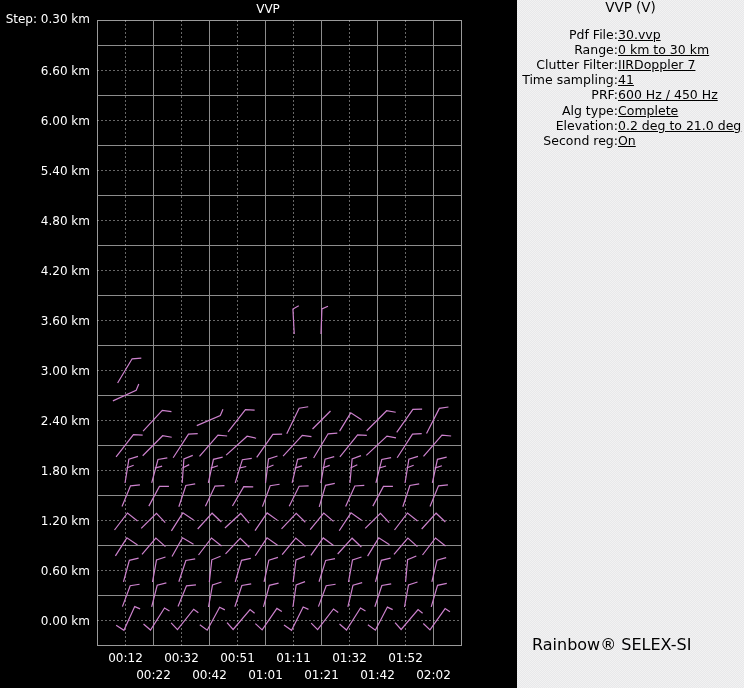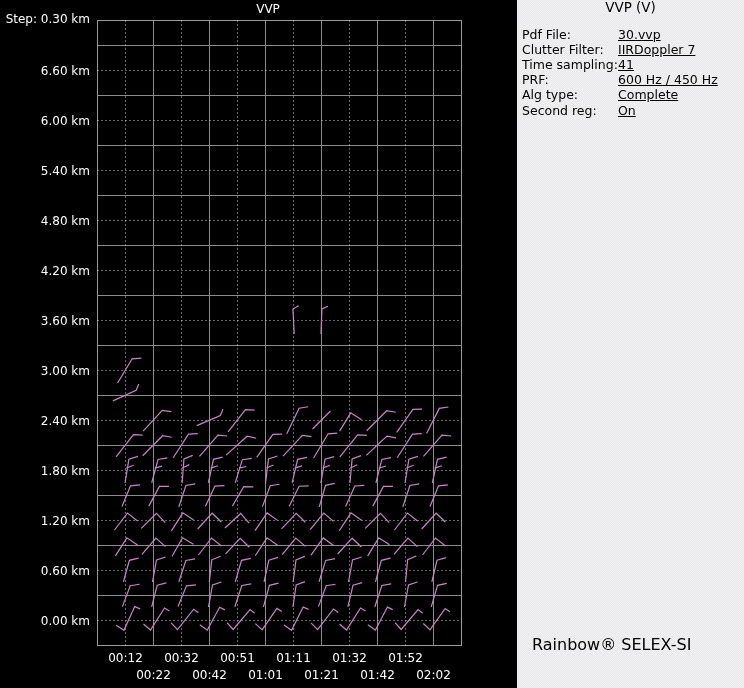--- a/index.html
+++ b/index.html
@@ -13,21 +13,21 @@
     position:absolute;left:517px;top:0;width:227px;height:688px;
     color:#000;
     background-color:#ededed;
     background-image:conic-gradient(#f2f2f2 25%, #e8e8ea 0 50%, #f2f2f2 0 75%, #e8e8ea 0);
     background-size:2px 2px;
   }
   .panel-header{text-align:center;font-size:13.5px;line-height:14.5px;}
   .panel-site{margin-top:5px;}
   .info-rows{margin:12px 0 0 5px;font-size:12.5px;line-height:15.2px;}
   .info-row{display:flex;white-space:nowrap;}
-  .info-label{width:96px;flex:0 0 96px;}
+  .info-label{width:96px;flex:0 0 96px;text-align:right;}
   .info-value{flex:1;text-decoration:underline;}
   .brand{position:absolute;left:15px;top:635px;font-size:16px;}
   text{font-family:"DejaVu Sans","Liberation Sans",sans-serif;}
 </style>
 </head>
 <body>
 
 <div class="plot-wrap">
   <svg id="plot-svg" width="517" height="688" viewBox="0 0 517 688">
     <text id="step-label" x="90" y="23" text-anchor="end" font-size="12" fill="#ffffff">Step: 0.30 km</text>
@@ -444,34 +444,42 @@
 <div class="panel">
   <div class="panel-header">
     <div>VVP (V)</div>
   </div>
   <div class="info-rows" id="info-rows">
       <div class="info-row">
         <span class="info-label">Pdf File:</span>
         <span class="info-value">30.vvp</span>
       </div>
       <div class="info-row">
+        <span class="info-label">Range:</span>
+        <span class="info-value">0 km to 30 km</span>
+      </div>
+      <div class="info-row">
         <span class="info-label">Clutter Filter:</span>
         <span class="info-value">IIRDoppler 7</span>
       </div>
       <div class="info-row">
         <span class="info-label">Time sampling:</span>
         <span class="info-value">41</span>
       </div>
       <div class="info-row">
         <span class="info-label">PRF:</span>
         <span class="info-value">600 Hz / 450 Hz</span>
       </div>
       <div class="info-row">
         <span class="info-label">Alg type:</span>
         <span class="info-value">Complete</span>
+      </div>
+      <div class="info-row">
+        <span class="info-label">Elevation:</span>
+        <span class="info-value">0.2 deg to 21.0 deg</span>
       </div>
       <div class="info-row">
         <span class="info-label">Second reg:</span>
         <span class="info-value">On</span>
       </div>
     </div>
   <div class="brand">Rainbow® SELEX-SI</div>
 </div>
 
 </body></html>

